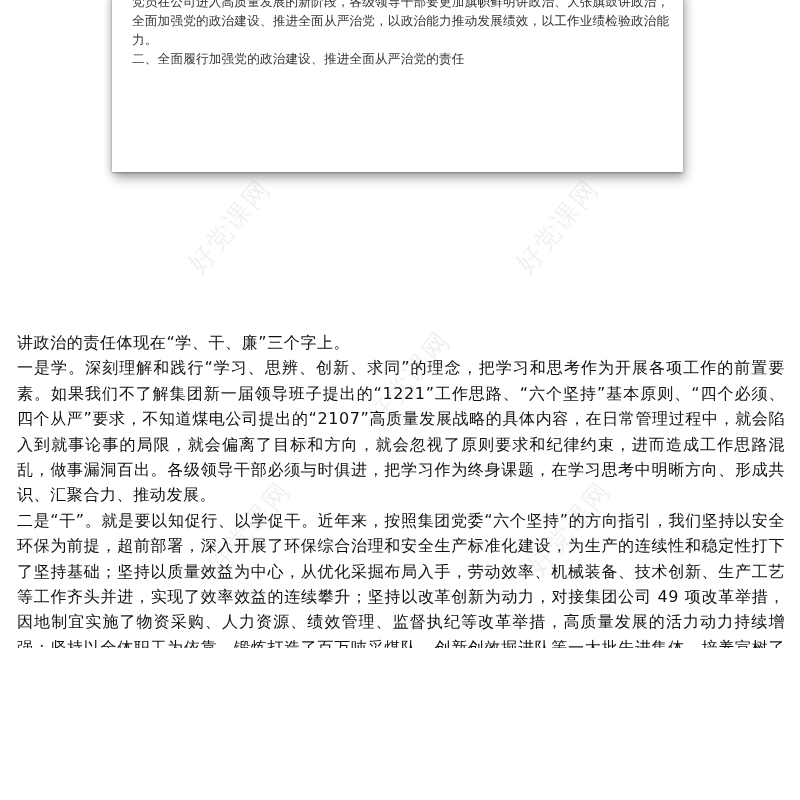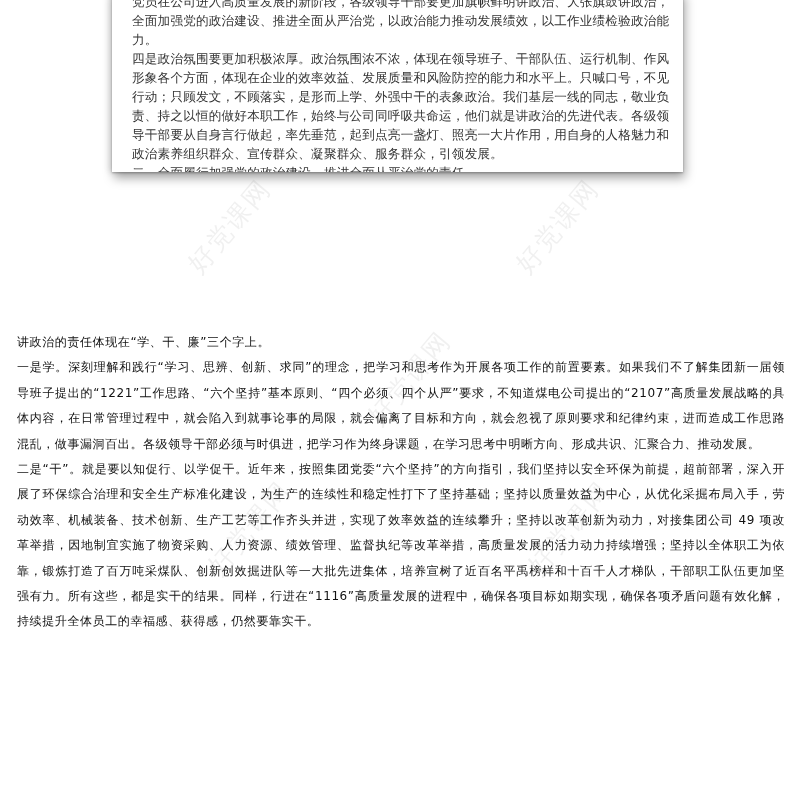--- a/index.html
+++ b/index.html
@@ -40,21 +40,21 @@
     }
     .card-text p {
       margin: 0;
       text-indent: 0;
     }
     .body-text {
       position: absolute;
       left: 17px;
       top: 330px;
       width: 768px;
-      font-size: 12px;
+      font-size: 16px;
       line-height: 25.4px;
       color: #111111;
       letter-spacing: 0.6px;
       text-align: justify;
     }
     .body-text p {
       margin: 0;
     }
     .watermark {
       position: absolute;
@@ -68,21 +68,20 @@
     }
   </style>
 </head>
 <body>
 
 <div class="page">
 
   <div class="card">
     <div class="card-text">
       <p>党员在公司进入高质量发展的新阶段，各级领导干部要更加旗帜鲜明讲政治、大张旗鼓讲政治，全面加强党的政治建设、推进全面从严治党，以政治能力推动发展绩效，以工作业绩检验政治能力。</p>
-      <p>四是政治氛围要更加积极浓厚。政治氛围浓不浓，体现在领导班子、干部队伍、运行机制、作风形象各个方面，体现在企业的效率效益、发展质量和风险防控的能力和水平上。只喊口号，不见行动；只顾发文，不顾落实，是形而上学、外强中干的表象政治。我们基层一线的同志，敬业负责、持之以恒的做好本职工作，始终与公司同呼吸共命运，他们就是讲政治的先进代表。各级领导干部要从自身言行做起，率先垂范，起到点亮一盏灯、照亮一大片作用，用自身的人格魅力和政治素养组织群众、宣传群众、凝聚群众、服务群众，引领发展。</p>
       <p>二、全面履行加强党的政治建设、推进全面从严治党的责任</p>
     </div>
   </div>
 
   <span class="watermark" style="left:180px; top:258px;">好党课网</span>
   <span class="watermark" style="left:508px; top:258px;">好党课网</span>
   <span class="watermark" style="left:360px; top:410px;">好党课网</span>
   <span class="watermark" style="left:200px; top:560px;">好党课网</span>
   <span class="watermark" style="left:520px; top:560px;">好党课网</span>
 

